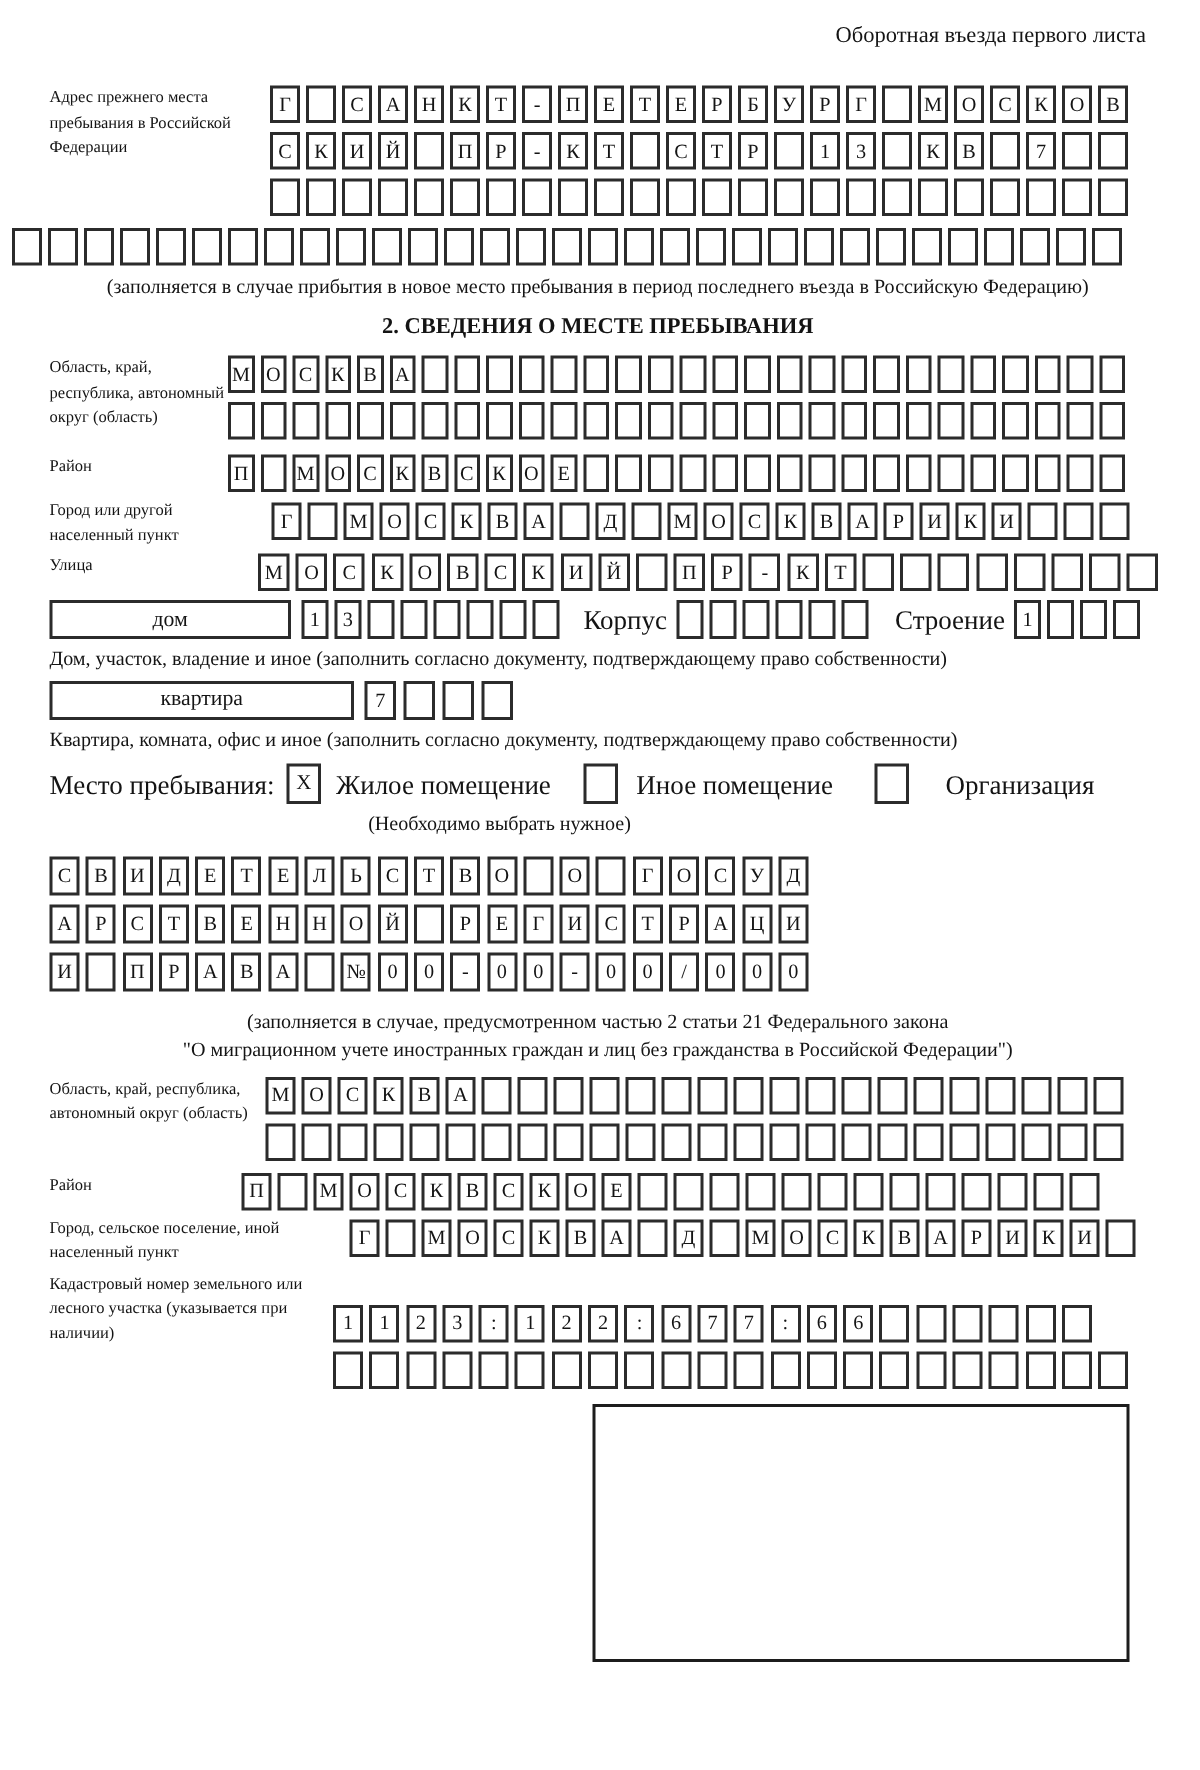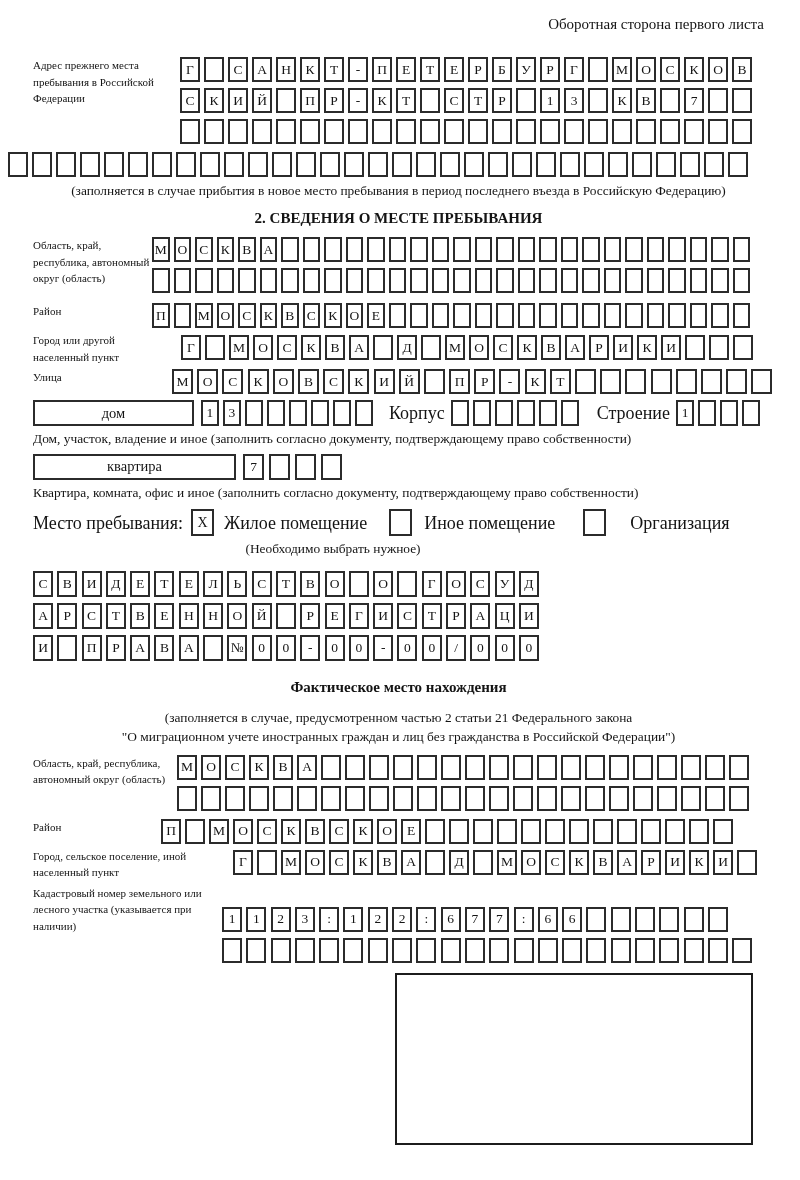--- a/index.html
+++ b/index.html
@@ -30,21 +30,21 @@
             display:flex;align-items:center;justify-content:center;font-size:14px;background:#fff;}
 
   .stamp-wrap{margin-left:362px;width:358px;margin-top:4px;}
   .stamp-box{box-sizing:border-box;height:172px;border:2px solid #1c1c1c;background:#fff;}
 </style>
 </head>
 <body>
 
 <div class="page">
 
-  <div class="header-note">Оборотная сторона первого листа</div>
+  <div class="header-note">Оборотная въезда первого листа</div>
 
   <div class="field">
     <div class="flabel" style="width:147px;">Адрес прежнего места пребывания в Российской Федерации</div>
     <div class="rowstack">
       <div class="cells" style="--cw:20px;--gap:4px;">
           <span class="cell">Г</span>
           <span class="cell"></span>
           <span class="cell">С</span>
           <span class="cell">А</span>
           <span class="cell">Н</span>
@@ -439,21 +439,20 @@
           <span class="cell">0</span>
           <span class="cell">0</span>
           <span class="cell">/</span>
           <span class="cell">0</span>
           <span class="cell">0</span>
           <span class="cell">0</span>
         </div>
     </div>
   </div>
 
-  <div class="sec-title" style="margin-top:12px;margin-bottom:12px;">Фактическое место нахождения</div>
   <div class="caption">(заполняется в случае, предусмотренном частью 2 статьи 21 Федерального закона</div>
   <div class="caption" style="margin-bottom:8px;">"О миграционном учете иностранных граждан и лиц без гражданства в Российской Федерации")</div>
 
   <div class="field" style="margin-bottom:2px;">
     <div class="flabel" style="width:144px;">Область, край, республика, автономный округ (область)</div>
     <div class="rowstack">
       <div class="cells" style="--cw:20px;--gap:4px;">
           <span class="cell">М</span>
           <span class="cell">О</span>
           <span class="cell">С</span>

